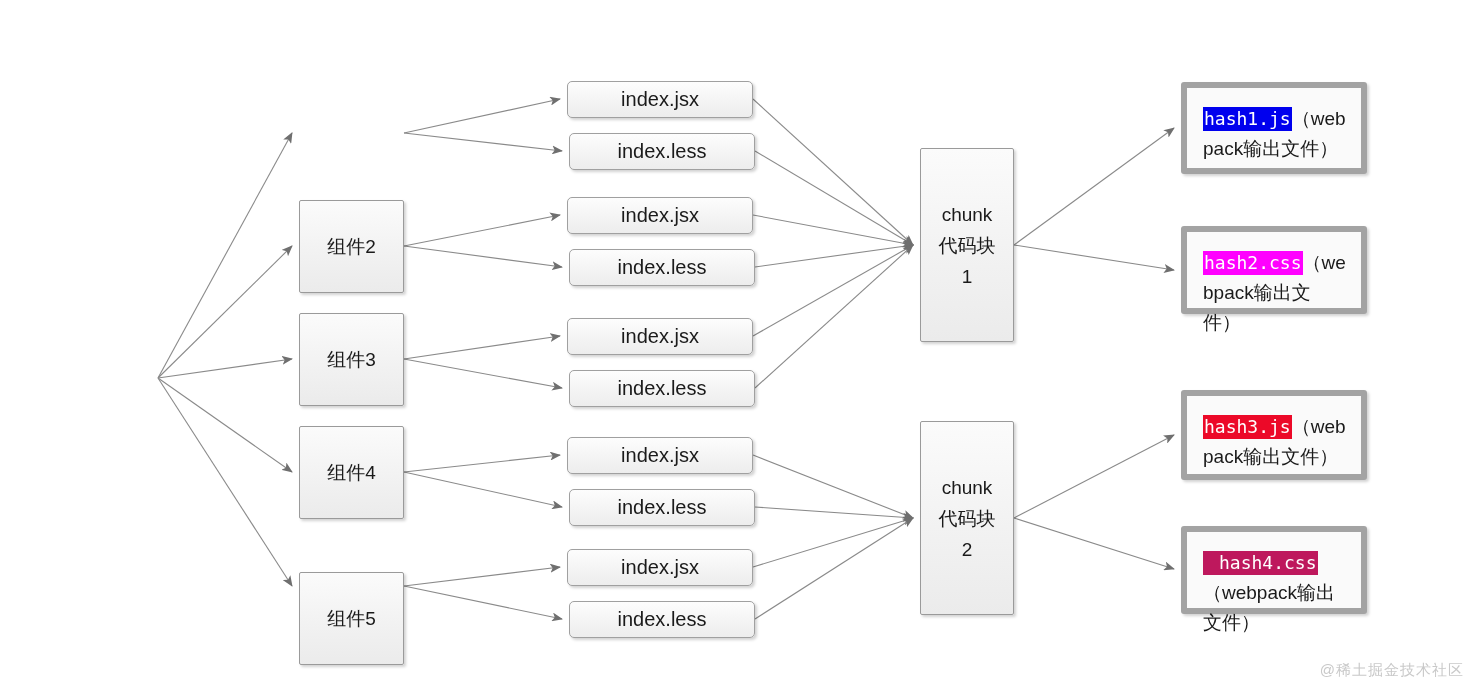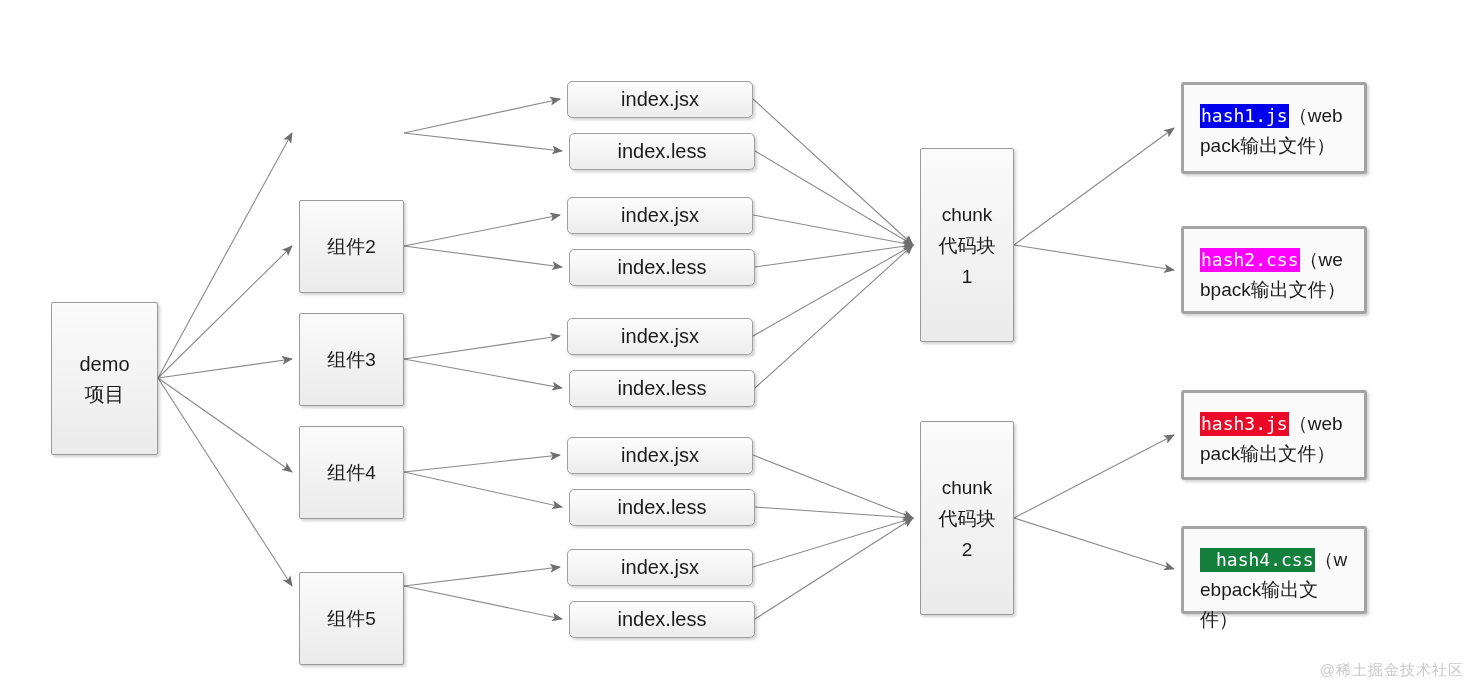--- a/index.html
+++ b/index.html
@@ -46,21 +46,21 @@
   }
   
   .boxfile {
     background: linear-gradient(180deg, #fdfdfd 0%, #f3f3f3 60%, #ededed 100%);
     border: 1px solid #a0a0a0;
     border-radius: 5px;
   }
   
   .boxout {
     background: #fafafa;
-    border: 3px solid #a3a3a3;
+    border: 6px solid #a3a3a3;
     border-radius: 3px;
     display: block;
     padding: 16px 14px 0 16px;
   }
 
   .root-label {
     font-size: 20px;
     line-height: 30px;
   }
   .comp-label {
@@ -145,26 +145,20 @@
     <g stroke="#8a8a8a" stroke-width="1.1" fill="none" marker-end="url(#ah)">
       <path d="M1014,245 L1174,128"></path>
       <path d="M1014,245 L1174,270"></path>
     </g>
     <g stroke="#8a8a8a" stroke-width="1.1" fill="none" marker-end="url(#ah)">
       <path d="M1014,518 L1174,435"></path>
       <path d="M1014,518 L1174,569"></path>
     </g>
   </svg>
 
-  <div class="node boxgrey" id="root-node" style="left: 51px; top: 302px; width: 107px; height: 153px;">
-    <div class="root-label">
-      <div>demo</div>
-      <div>项目</div>
-    </div>
-  </div>
 
   <div class="node boxgrey comp" id="comp-1" style="left: 299px; top: 200px; width: 105px; height: 93px; text-align: center;">
     <span class="comp-label">组件2</span>
   </div>
   <div class="node boxgrey comp" id="comp-2" style="left: 299px; top: 313px; width: 105px; height: 93px;">
     <span class="comp-label">组件3</span>
   </div>
   <div class="node boxgrey comp" id="comp-3" style="left: 299px; top: 426px; width: 105px; height: 93px;">
     <span class="comp-label">组件4</span>
   </div>
@@ -221,17 +215,17 @@
   <div class="node boxout" id="out-0" style="left: 1181px; top: 82px; width: 186px; height: 92px;">
     <div class="out-text"><span class="hl" id="hl-0" style="background: rgb(0, 0, 238); color: rgb(255, 255, 255);">hash1.js</span><span>（webpack输出文件）</span></div>
   </div>
   <div class="node boxout" id="out-1" style="left: 1181px; top: 226px; width: 186px; height: 88px;">
     <div class="out-text"><span class="hl" id="hl-1" style="background: rgb(255, 0, 255); color: rgb(255, 255, 255);">hash2.css</span><span>（webpack输出文件）</span></div>
   </div>
   <div class="node boxout" id="out-2" style="left: 1181px; top: 390px; width: 186px; height: 90px;">
     <div class="out-text"><span class="hl" id="hl-2" style="background: rgb(236, 9, 40); color: rgb(255, 255, 255);">hash3.js</span><span>（webpack输出文件）</span></div>
   </div>
   <div class="node boxout" id="out-3" style="left: 1181px; top: 526px; width: 186px; height: 88px;">
-    <div class="out-text"><span class="hl" id="hl-3" style="background: #15803d; color: rgb(255, 255, 255); padding-left: 16px;">hash4.css</span><span>（webpack输出文件）</span></div>
+    <div class="out-text"><span class="hl" id="hl-3" style="background: #be185d; color: rgb(255, 255, 255); padding-left: 16px;">hash4.css</span><span>（webpack输出文件）</span></div>
   </div>
 
   <div class="watermark">@稀土掘金技术社区</div>
 </div>
 
 </body></html>

